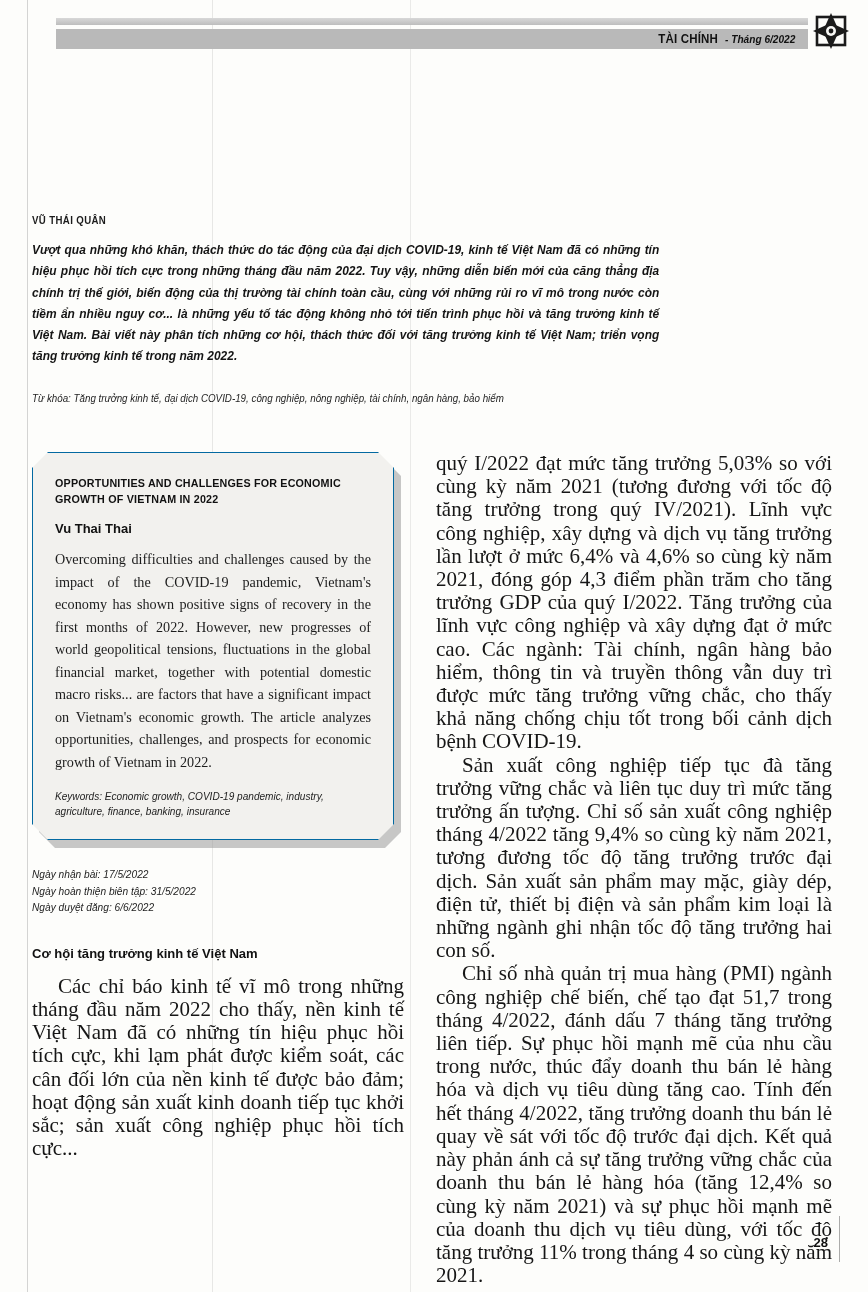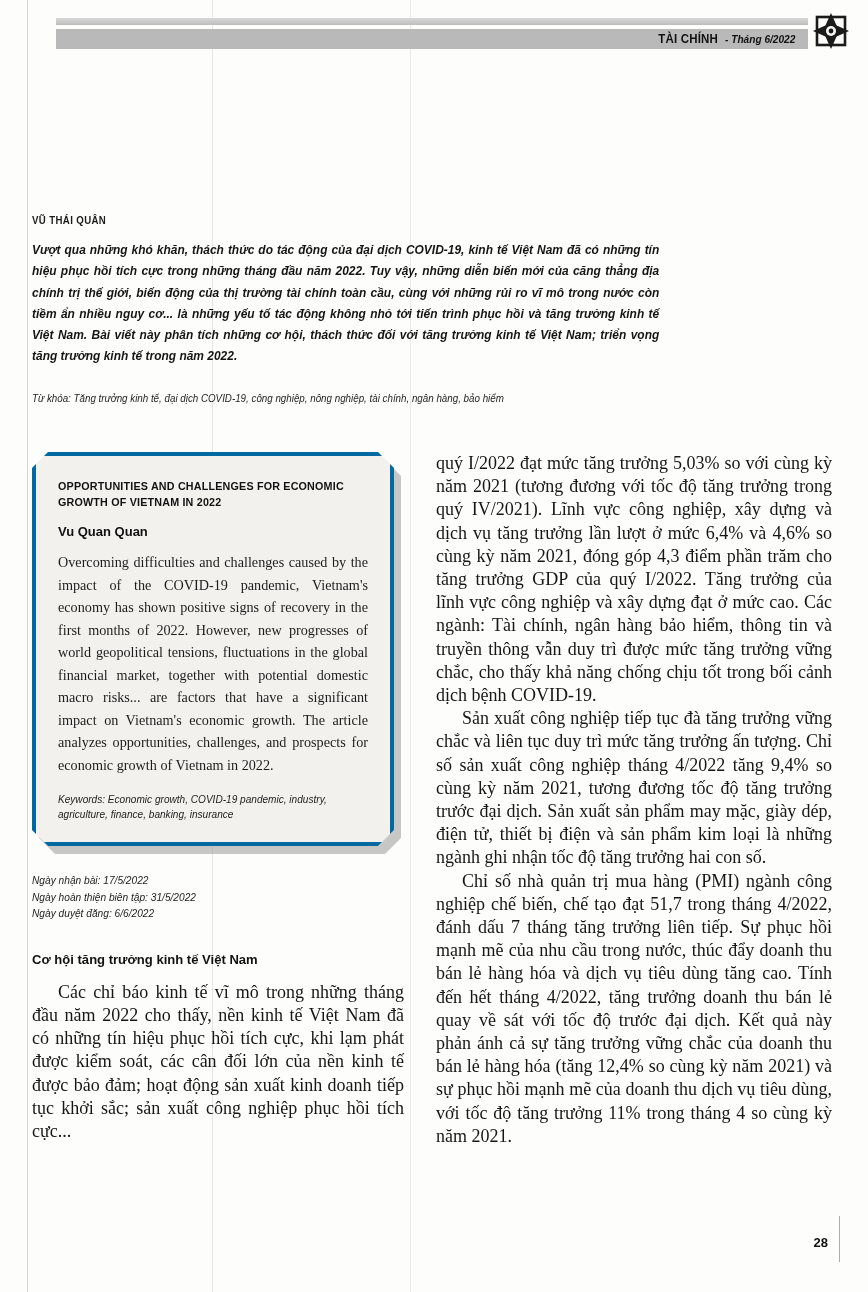--- a/index.html
+++ b/index.html
@@ -176,21 +176,21 @@
     top: 8px;
     width: 100%;
     height: 100%;
     background: #9a9a9a;
     opacity: .55;
     clip-path: polygon(16px 0, calc(100% - 16px) 0, 100% 16px, 100% calc(100% - 16px), calc(100% - 16px) 100%, 16px 100%, 0 calc(100% - 16px), 0 16px);
   }
   .abstract-card {
     position: relative;
     background: #f2f1ee;
-    border: 4px solid #0369a1;
+    border: 1px solid #0369a1;
     padding: 22px 22px 20px 22px;
     box-sizing: border-box;
     clip-path: polygon(16px 0, calc(100% - 16px) 0, 100% 16px, 100% calc(100% - 16px), calc(100% - 16px) 100%, 16px 100%, 0 calc(100% - 16px), 0 16px);
   }
   .en-title {
     font-family: "Liberation Sans", sans-serif;
     font-weight: bold;
     font-size: 11.3px;
     line-height: 16px;
     letter-spacing: .2px;
@@ -241,21 +241,21 @@
     font-weight: bold;
     font-size: 13.6px;
     color: #111;
     margin-bottom: 14px;
     transform: scaleX(0.96);
     transform-origin: left center;
   }
 
   .body-p {
     font-family: "Liberation Serif", serif;
-    font-size: 18px;
+    font-size: 21px;
     line-height: 23.2px;
     text-align: justify;
     color: #161616;
     text-indent: 26px;
     margin: 0 0 0 0;
   }
   .body-p + .body-p { margin-top: 0; }
   .col-right .body-p.first { text-indent: 0; }
 
   .page-number {
@@ -307,21 +307,21 @@
 
   <div class="vn-abstract">Vượt qua những khó khăn, thách thức do tác động của đại dịch COVID-19, kinh tế Việt Nam đã có những tín hiệu phục hồi tích cực trong những tháng đầu năm 2022. Tuy vậy, những diễn biến mới của căng thẳng địa chính trị thế giới, biến động của thị trường tài chính toàn cầu, cùng với những rủi ro vĩ mô trong nước còn tiềm ẩn nhiều nguy cơ... là những yếu tố tác động không nhỏ tới tiến trình phục hồi và tăng trưởng kinh tế Việt Nam. Bài viết này phân tích những cơ hội, thách thức đối với tăng trưởng kinh tế Việt Nam; triển vọng tăng trưởng kinh tế trong năm 2022.</div>
   <div class="vn-keywords">Từ khóa: Tăng trưởng kinh tế, đại dịch COVID-19, công nghiệp, nông nghiệp, tài chính, ngân hàng, bảo hiểm</div>
 
   <div class="col-left">
 
     <div class="abstract-card-wrap">
       <div class="abstract-card-shadow"></div>
       <div class="abstract-card">
         <div class="en-title">OPPORTUNITIES AND CHALLENGES FOR ECONOMIC GROWTH OF VIETNAM IN 2022</div>
-        <div class="en-author">Vu Quan Quan</div>
+        <div class="en-author">Vu Thai Thai</div>
         <div class="en-body">Overcoming difficulties and challenges caused by the impact of the COVID-19 pandemic, Vietnam's economy has shown positive signs of recovery in the first months of 2022. However, new progresses of world geopolitical tensions, fluctuations in the global financial market, together with potential domestic macro risks... are factors that have a significant impact on Vietnam's economic growth. The article analyzes opportunities, challenges, and prospects for economic growth of Vietnam in 2022.</div>
         <div class="en-keywords">Keywords: Economic growth, COVID-19 pandemic, industry, agriculture, finance, banking, insurance</div>
       </div>
     </div>
 
     <div class="dates">
       <div>Ngày nhận bài: 17/5/2022</div>
       <div>Ngày hoàn thiện biên tập: 31/5/2022</div>
       <div>Ngày duyệt đăng: 6/6/2022</div>
     </div>

